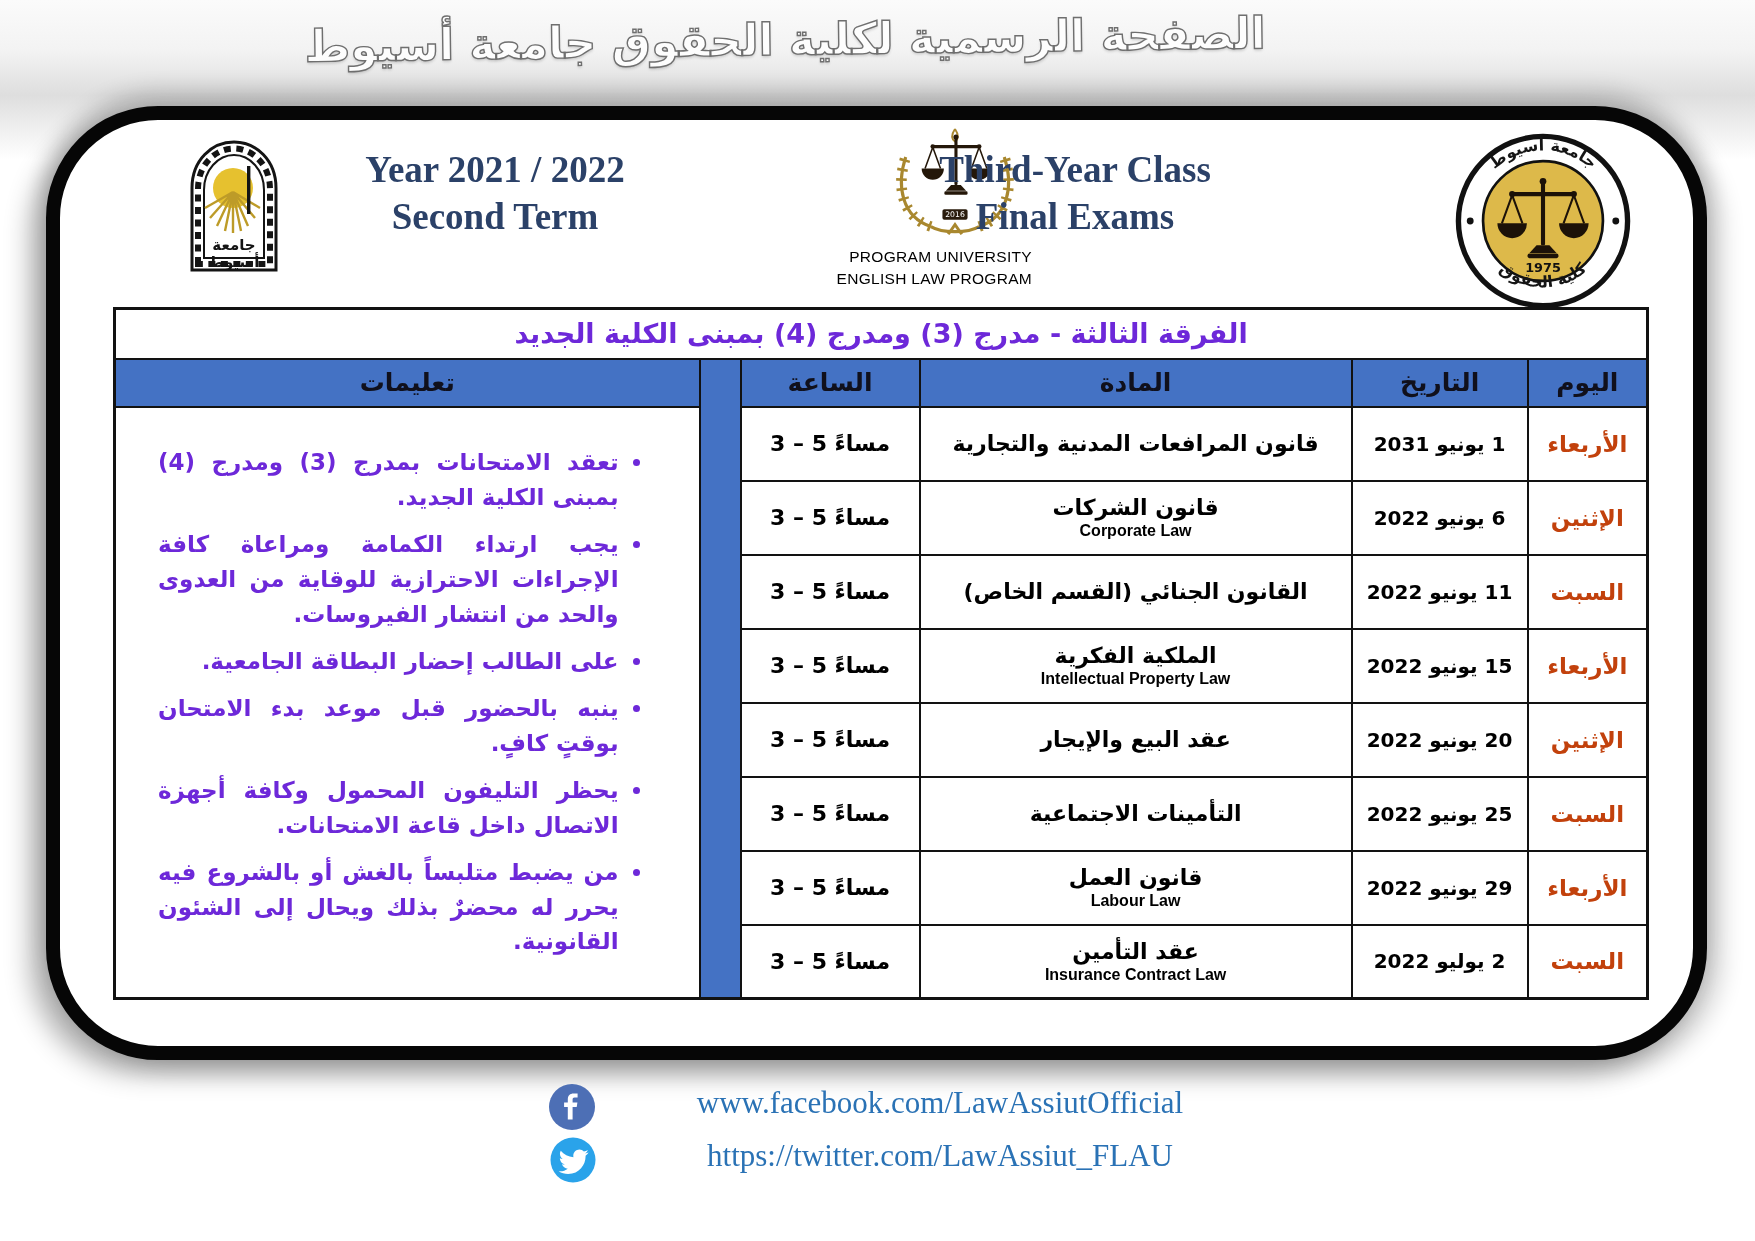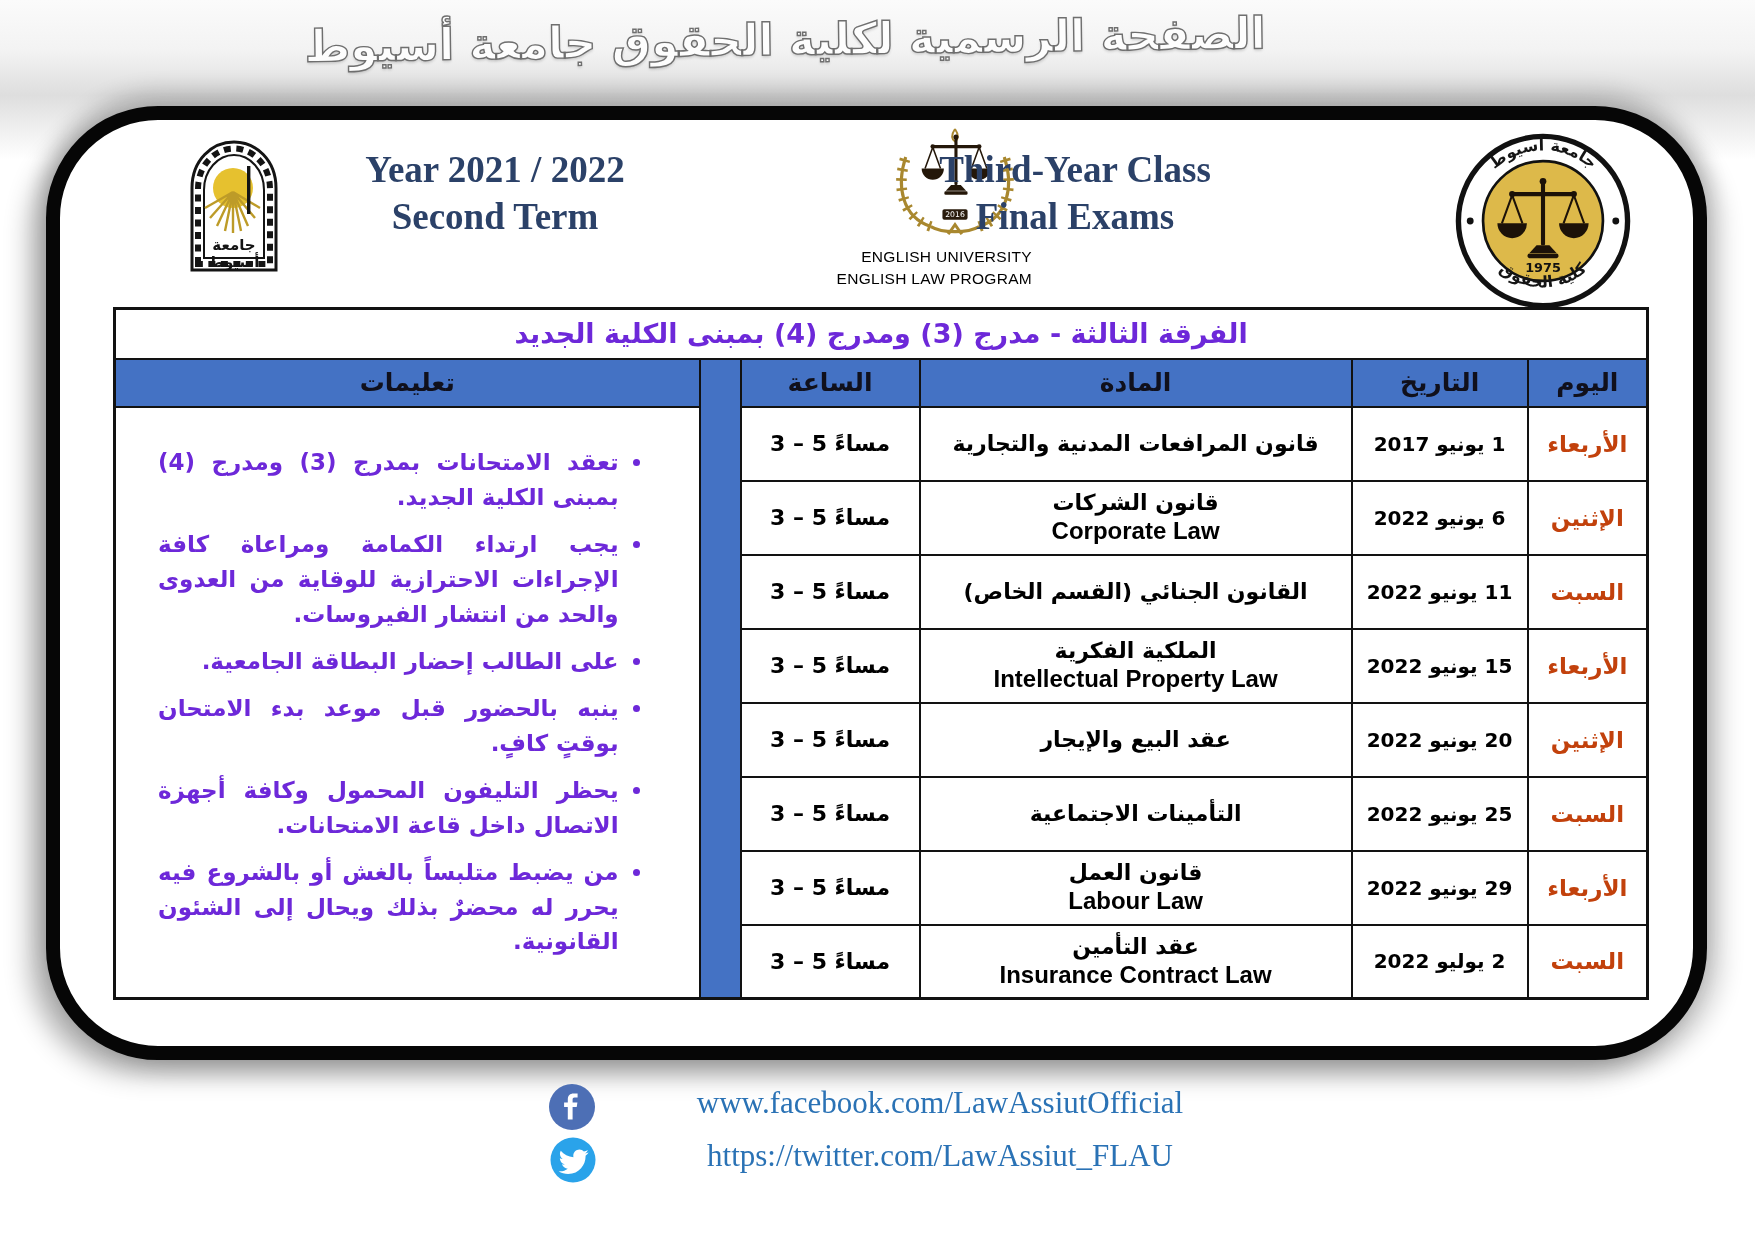--- a/index.html
+++ b/index.html
@@ -51,21 +51,21 @@
   }
   .exam-table td, .exam-table th { border: 2px solid #121212; }
   .title-row td {
     height: 50px; text-align: center; font-weight: bold; font-size: 27px; color: #6d28d9; background: #fff;
   }
   .head-row th { height: 48px; background: #4472c4; color: #10101c; font-size: 25px; font-weight: bold; }
   .data-row { height: 74px; }
   .day-cell   { text-align: center; font-weight: bold; font-size: 23px; color: #c2410c; }
   .date-cell  { text-align: center; font-weight: bold; font-size: 20px; color: #000; }
   .subject-cell { text-align: center; font-weight: bold; font-size: 22px; color: #000; padding: 4px 14px; }
-  .subject-en { font-family: "Liberation Sans", sans-serif; font-size: 24px; margin-top: 2px; }
+  .subject-en { font-family: "Liberation Sans", sans-serif; font-size: 16px; margin-top: 2px; }
   .subject-en:empty { display: none; }
   .time-cell { text-align: center; font-weight: bold; font-size: 22px; color: #000; }
   .time-range { direction: ltr; unicode-bidi: isolate; }
   .strip-cell { background: #4472c4; padding: 0; }
   .instructions-cell { background: #fff; vertical-align: middle; padding: 14px 34px 14px 26px; }
   .instructions-cell ul { margin: 0; padding: 0 30px 0 0; list-style: disc outside; }
   .instructions-cell li {
     font-size: 23px; font-weight: bold; line-height: 1.52; color: #6d28d9;
     text-align: justify; margin: 12px 16px;
   }
@@ -133,21 +133,21 @@
       <path d="M50,102 C20,92 14,60 24,30" fill="none" stroke="#a9882f" stroke-width="11" stroke-dasharray="2.6,7.5"></path>
       <path d="M50,102 C20,92 14,60 24,30" fill="none" stroke="#a9882f" stroke-width="3.2"></path>
       <path d="M100,102 C130,92 136,60 126,30" fill="none" stroke="#a9882f" stroke-width="11" stroke-dasharray="2.6,7.5"></path>
       <path d="M100,102 C130,92 136,60 126,30" fill="none" stroke="#a9882f" stroke-width="3.2"></path>
       <path d="M50,102 C62,109 88,109 100,102" fill="none" stroke="#a9882f" stroke-width="3.2"></path>
       <path d="M68,110 L75,100 L82,110" fill="none" stroke="#a9882f" stroke-width="3"></path>
       <use href="#scales-def" transform="translate(44,6)" color="#241709"></use>
       <rect x="62" y="84" width="26" height="11" rx="2" fill="#2a1c0d"></rect>
       <text x="75" y="92.5" text-anchor="middle" font-size="8" fill="#ffffff">2016</text>
     </svg>
-    <div class="program-caption">ENGLISH UNIVERSITY</div>
+    <div class="program-caption">PROGRAM UNIVERSITY</div>
     <div class="program-caption">ENGLISH LAW PROGRAM</div>
   </div>
 
   <div class="class-title">
     <div>Third-Year Class</div>
     <div>Final Exams</div>
   </div>
 
   <div class="seal">
     <svg viewBox="0 0 170 170" overflow="visible">
@@ -187,21 +187,21 @@
       <th>اليوم</th>
       <th>التاريخ</th>
       <th>المادة</th>
       <th>الساعة</th>
       <td class="strip-cell" rowspan="9"></td>
       <th>تعليمات</th>
     </tr>
 
     <tr class="data-row">
       <td class="day-cell">الأربعاء</td>
-      <td class="date-cell">1 يونيو 2017</td>
+      <td class="date-cell">1 يونيو 2031</td>
       <td class="subject-cell">
         <div class="subject-ar">قانون المرافعات المدنية والتجارية</div>
 
       </td>
       <td class="time-cell"><span class="time-range">3 – 5 مساءً</span></td>
       <td class="instructions-cell" rowspan="8">
         <ul>
           <li>تعقد الامتحانات بمدرج (3) ومدرج (4) بمبنى الكلية الجديد.</li>
           <li>يجب ارتداء الكمامة ومراعاة كافة الإجراءات الاحترازية للوقاية من العدوى والحد من انتشار الفيروسات.</li>
           <li>على الطالب إحضار البطاقة الجامعية.</li>

